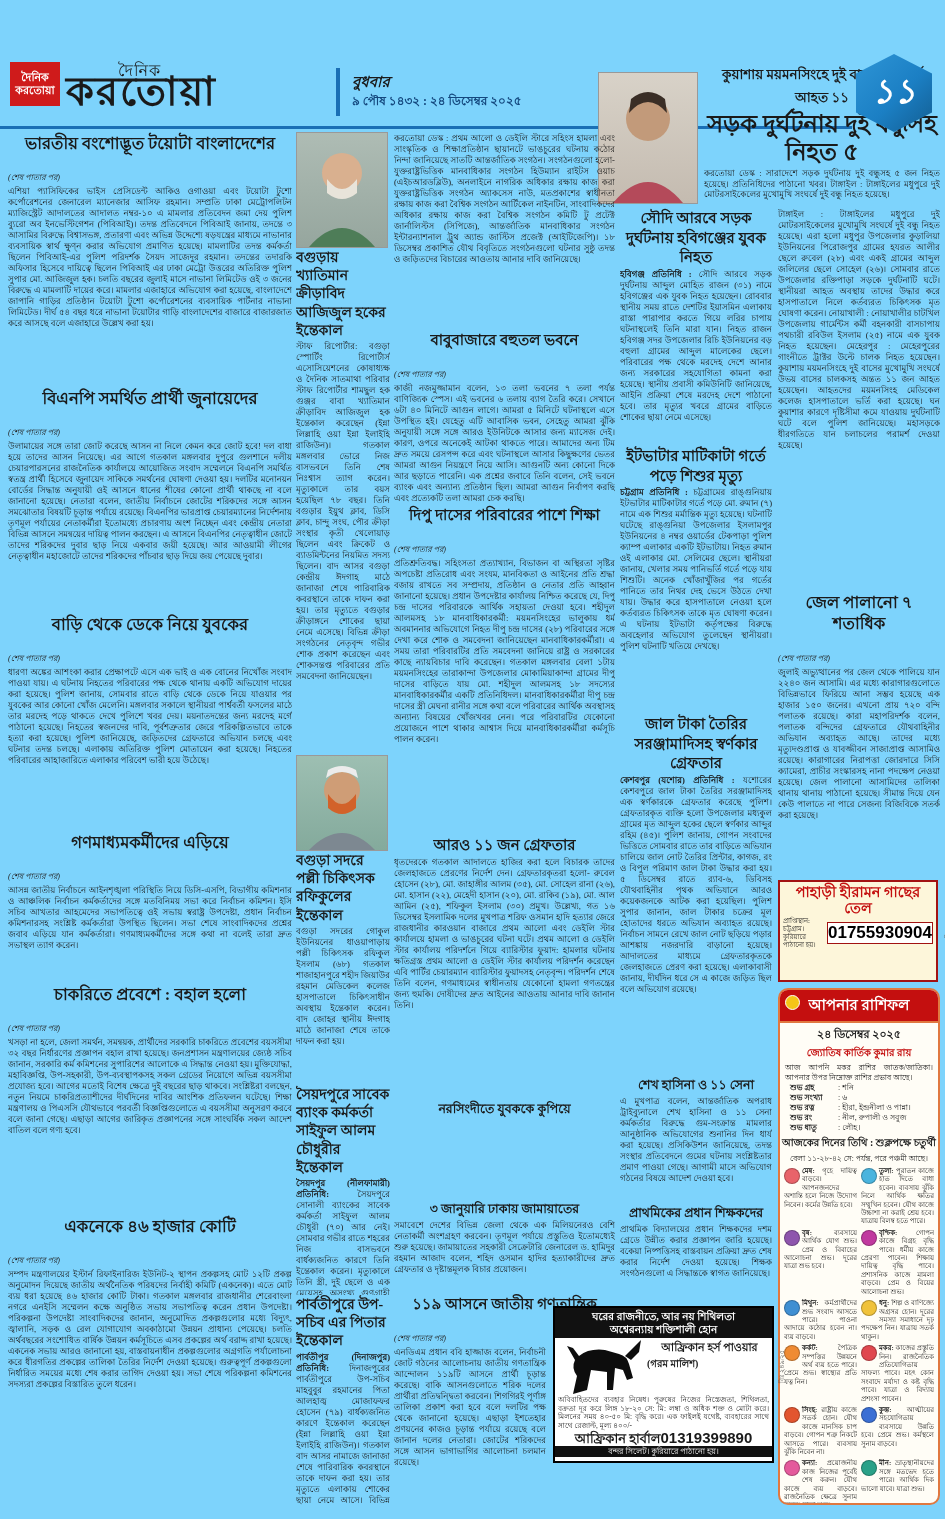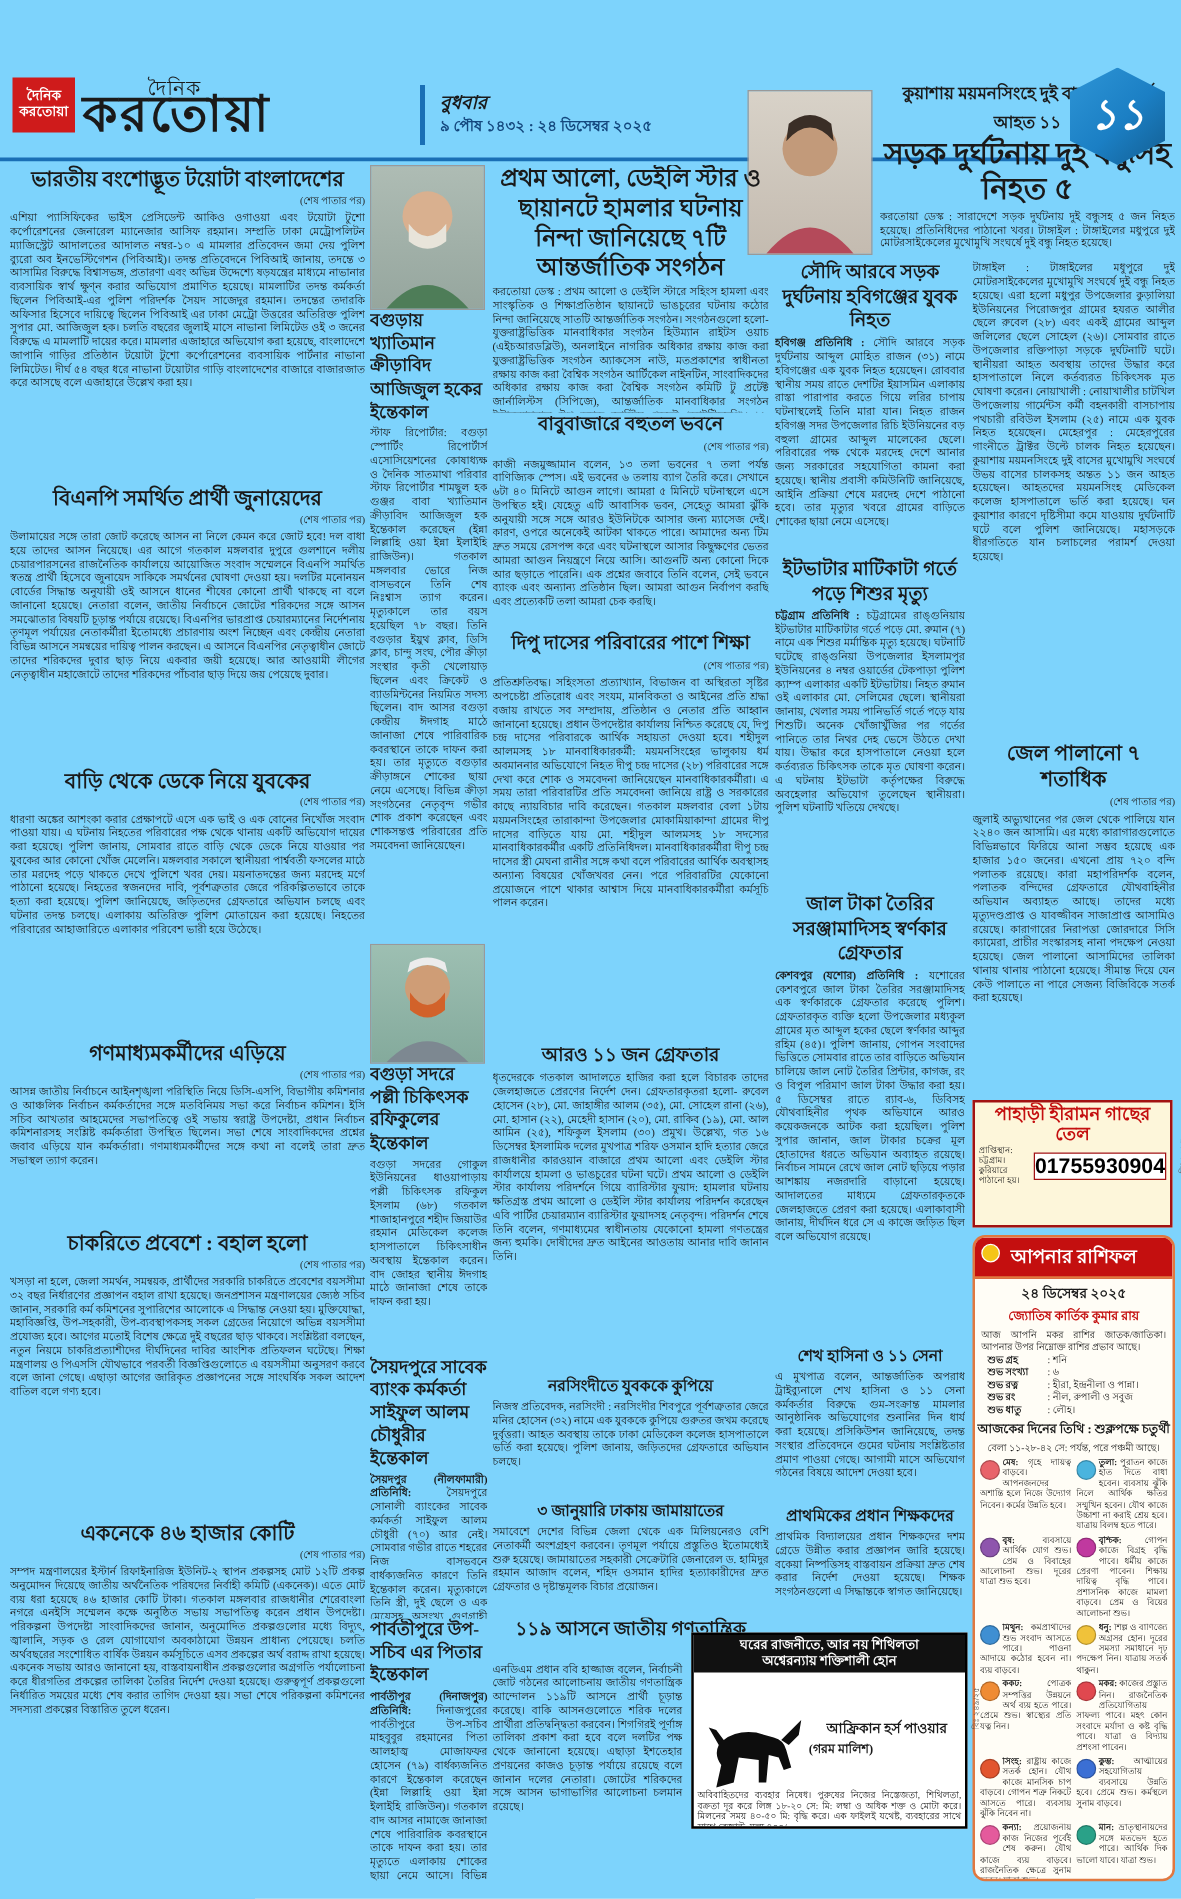--- a/index.html
+++ b/index.html
@@ -26,36 +26,36 @@
   #c1{left:8px;width:284px;height:1373px;}
   #c2{left:296px;width:94px;height:1373px;}
   #c3{left:394px;width:221px;height:1373px;}
   #c4{left:620px;top:208px;width:152px;height:1096px;}
   #c5{left:778px;top:208px;width:162px;height:672px;}
   .a{overflow:hidden;box-sizing:border-box;padding-bottom:3px;}
   .h17{font-size:16.5px;font-weight:bold;text-align:center;margin:1px 0 0;line-height:1.3;}
   .h14{font-size:14px;font-weight:bold;text-align:left;margin:1px 0 0;line-height:1.3;}
   .h15{font-size:15px;font-weight:bold;text-align:center;margin:1px 0 0;line-height:1.3;}
   .h12{font-size:12.5px;font-weight:bold;text-align:center;margin:2px 0;line-height:1.25;}
-  .cont{font-size:8px;text-align:right;margin:0 0 2px;color:#222;}
+  .cont{font-size:8px;text-align:left;margin:17px 0 2px;color:#222;font-style:italic;}
   .bd{font-size:8.6px;line-height:11px;text-align:justify;margin:1px 0 0;overflow:hidden;}
   .dl{font-weight:bold;}
   
   .photo{position:relative;overflow:hidden;border:1px solid #999;box-sizing:border-box;}
   
   #topstory{position:absolute;left:598px;top:62px;width:347px;height:144px;}
   #ts-right{position:absolute;left:106px;top:0;width:236px;height:144px;}
   #ts-kicker{font-size:13.5px;font-weight:bold;text-align:center;margin:2px 0 1px;}
   #ts-head{font-size:24px;font-weight:bold;text-align:center;margin:0;line-height:1.15;}
   #ts-lead{font-size:8.6px;line-height:10.5px;text-align:justify;margin:2px 0 0;overflow:hidden;height:42px;}
   
   #horse-ad{position:absolute;left:553px;top:1306px;width:221px;height:157px;border:2px solid #000;
             box-sizing:border-box;background:#fff;overflow:hidden;}
   #ha-head{background:#111;color:#fff;font-size:10.5px;font-weight:bold;text-align:center;line-height:13px;padding:2px 1px;}
-  #ha-mid{display:flex;margin-top:36px;}
+  #ha-mid{display:flex;}
   #ha-img{width:92px;height:58px;flex:none;}
   #ha-prod{font-size:11px;font-weight:bold;text-align:center;line-height:13px;margin-top:3px;}
   #ha-body{font-size:7.3px;line-height:8.6px;text-align:justify;padding:0 3px;}
   #ha-phone{font-size:13px;font-weight:bold;text-align:center;line-height:15px;}
   #ha-phone b{font-size:15px;}
   #ha-foot{background:#111;color:#fff;font-size:8px;text-align:center;line-height:11px;}
   
   #oil-ad{position:absolute;left:778px;top:880px;width:160px;height:102px;border:2px solid #a21212;
           box-sizing:border-box;background:#fdf6da;overflow:hidden;padding:2px 3px;}
   #oa-title{color:#c40f0f;font-size:14.5px;font-weight:bold;text-align:center;line-height:16px;}
@@ -181,40 +181,38 @@
       <p class="bd"><span class="dl">সৈয়দপুর (নীলফামারী) প্রতিনিধি: </span><span>সৈয়দপুরে সোনালী ব্যাংকের সাবেক কর্মকর্তা সাইফুল আলম চৌধুরী (৭০) আর নেই। সোমবার গভীর রাতে শহরের নিজ বাসভবনে বার্ধক্যজনিত কারণে তিনি ইন্তেকাল করেন। মৃত্যুকালে তিনি স্ত্রী, দুই ছেলে ও এক মেয়েসহ অসংখ্য গুণগ্রাহী রেখে গেছেন। মঙ্গলবার বাদ জোহর জানাজা শেষে পৌর কবরস্থানে তাকে দাফন করা হয়।</span></p>
     </article>
     <article class="a" style="height:210px">
       <h3 class="h14">পার্বতীপুরে উপ-সচিব এর পিতার ইন্তেকাল</h3>
       <p class="bd"><span class="dl">পার্বতীপুর (দিনাজপুর) প্রতিনিধি: </span><span>দিনাজপুরের পার্বতীপুরে উপ-সচিব মাহবুবুর রহমানের পিতা আলহাজ্ব মোজাফফর হোসেন (৭৯) বার্ধক্যজনিত কারণে ইন্তেকাল করেছেন (ইন্না লিল্লাহি ওয়া ইন্না ইলাইহি রাজিউন)। গতকাল বাদ আসর নামাজে জানাজা শেষে পারিবারিক কবরস্থানে তাকে দাফন করা হয়। তার মৃত্যুতে এলাকায় শোকের ছায়া নেমে আসে। বিভিন্ন সামাজিক সংগঠনের নেতৃবৃন্দ শোক প্রকাশ করেছেন।</span></p>
     </article>
   </div>
 
   <div id="c3" class="col">
     <article class="a" style="height:198px">
-      <h2 style="font-size:19px;font-weight:bold;text-align:center;margin:0;line-height:1.25;">প্রথম আলো, ডেইলি স্টার ও ছায়ানটে হামলার ঘটনায় নিন্দা জানিয়েছে ৭টি আন্তর্জাতিক সংগঠন</h2>
       <p class="bd">করতোয়া ডেস্ক : প্রথম আলো ও ডেইলি স্টারে সহিংস হামলা এবং সাংস্কৃতিক ও শিক্ষাপ্রতিষ্ঠান ছায়ানটে ভাঙচুরের ঘটনায় কঠোর নিন্দা জানিয়েছে সাতটি আন্তর্জাতিক সংগঠন। সংগঠনগুলো হলো- যুক্তরাষ্ট্রভিত্তিক মানবাধিকার সংগঠন হিউম্যান রাইটস ওয়াচ (এইচআরডব্লিউ), অনলাইনে নাগরিক অধিকার রক্ষায় কাজ করা যুক্তরাষ্ট্রভিত্তিক সংগঠন অ্যাকসেস নাউ, মতপ্রকাশের স্বাধীনতা রক্ষায় কাজ করা বৈশ্বিক সংগঠন আর্টিকেল নাইনটিন, সাংবাদিকদের অধিকার রক্ষায় কাজ করা বৈশ্বিক সংগঠন কমিটি টু প্রটেক্ট জার্নালিস্টস (সিপিজে), আন্তর্জাতিক মানবাধিকার সংগঠন ইন্টারন্যাশনাল ট্রুথ অ্যান্ড জাস্টিস প্রজেক্ট (আইটিজেপি)। ১৮ ডিসেম্বর প্রকাশিত যৌথ বিবৃতিতে সংগঠনগুলো ঘটনার সুষ্ঠু তদন্ত ও জড়িতদের বিচারের আওতায় আনার দাবি জানিয়েছে।</p>
     </article>
     <article class="a" style="height:175px">
       <h3 class="h15">বাবুবাজারে বহুতল ভবনে</h3>
       <div class="cont">(শেষ পাতার পর)</div>
       <p class="bd">কাজী নজমুজ্জামান বলেন, ১৩ তলা ভবনের ৭ তলা পর্যন্ত বাণিজ্যিক স্পেস। এই ভবনের ৬ তলায় ব্যাগ তৈরি করে। সেখানে ৬টা ৪০ মিনিটে আগুন লাগে। আমরা ৫ মিনিটে ঘটনাস্থলে এসে উপস্থিত হই। যেহেতু এটি আবাসিক ভবন, সেহেতু আমরা ঝুঁকি অনুযায়ী সঙ্গে সঙ্গে আরও ইউনিটকে আসার জন্য ম্যাসেজ দেই। কারণ, ওপরে অনেকেই আটকা থাকতে পারে। আমাদের অন্য টিম দ্রুত সময়ে রেসপন্স করে এবং ঘটনাস্থলে আসার কিছুক্ষণের ভেতর আমরা আগুন নিয়ন্ত্রণে নিয়ে আসি। আগুনটি অন্য কোনো দিকে আর ছড়াতে পারেনি। এক প্রশ্নের জবাবে তিনি বলেন, সেই ভবনে ব্যাংক এবং অন্যান্য প্রতিষ্ঠান ছিল। আমরা আগুন নির্বাপণ করছি এবং প্রত্যেকটি তলা আমরা চেক করছি।</p>
     </article>
     <article class="a" style="height:330px">
       <h3 class="h15">দিপু দাসের পরিবারের পাশে শিক্ষা</h3>
       <div class="cont">(শেষ পাতার পর)</div>
       <p class="bd">প্রতিশ্রুতিবদ্ধ। সহিংসতা প্রত্যাখ্যান, বিভাজন বা অস্থিরতা সৃষ্টির অপচেষ্টা প্রতিরোধ এবং সংযম, মানবিকতা ও আইনের প্রতি শ্রদ্ধা বজায় রাখতে সব সম্প্রদায়, প্রতিষ্ঠান ও নেতার প্রতি আহ্বান জানানো হয়েছে। প্রধান উপদেষ্টার কার্যালয় নিশ্চিত করেছে যে, দিপু চন্দ্র দাসের পরিবারকে আর্থিক সহায়তা দেওয়া হবে। শহীদুল আলমসহ ১৮ মানবাধিকারকর্মী: ময়মনসিংহের ভালুকায় ধর্ম অবমাননার অভিযোগে নিহত দীপু চন্দ্র দাসের (২৮) পরিবারের সঙ্গে দেখা করে শোক ও সমবেদনা জানিয়েছেন মানবাধিকারকর্মীরা। এ সময় তারা পরিবারটির প্রতি সমবেদনা জানিয়ে রাষ্ট্র ও সরকারের কাছে ন্যায়বিচার দাবি করেছেন। গতকাল মঙ্গলবার বেলা ১টায় ময়মনসিংহের তারাকান্দা উপজেলার মোকামিয়াকান্দা গ্রামের দীপু দাসের বাড়িতে যায় মো. শহীদুল আলমসহ ১৮ সদস্যের মানবাধিকারকর্মীর একটি প্রতিনিধিদল। মানবাধিকারকর্মীরা দীপু চন্দ্র দাসের স্ত্রী মেঘনা রানীর সঙ্গে কথা বলে পরিবারের আর্থিক অবস্থাসহ অন্যান্য বিষয়ের খোঁজখবর নেন। পরে পরিবারটির যেকোনো প্রয়োজনে পাশে থাকার আশ্বাস দিয়ে মানবাধিকারকর্মীরা কর্মসূচি পালন করেন।</p>
     </article>
     <article class="a" style="height:265px">
       <h3 class="h15">আরও ১১ জন গ্রেফতার</h3>
       <p class="bd">ধৃতদেরকে গতকাল আদালতে হাজির করা হলে বিচারক তাদের জেলহাজতে প্রেরণের নির্দেশ দেন। গ্রেফতারকৃতরা হলো- রুবেল হোসেন (২৮), মো. জাহাঙ্গীর আলম (৩৫), মো. সোহেল রানা (২৬), মো. হাসান (২২), মেহেদী হাসান (২০), মো. রাকিব (১৯), মো. আল আমিন (২৫), শফিকুল ইসলাম (৩০) প্রমুখ। উল্লেখ্য, গত ১৬ ডিসেম্বর ইসলামিক দলের মুখপাত্র শরিফ ওসমান হাদি হত্যার জেরে রাজধানীর কারওয়ান বাজারে প্রথম আলো এবং ডেইলি স্টার কার্যালয়ে হামলা ও ভাঙচুরের ঘটনা ঘটে। প্রথম আলো ও ডেইলি স্টার কার্যালয় পরিদর্শনে গিয়ে ব্যারিস্টার ফুয়াদ: হামলার ঘটনায় ক্ষতিগ্রস্ত প্রথম আলো ও ডেইলি স্টার কার্যালয় পরিদর্শন করেছেন এবি পার্টির চেয়ারম্যান ব্যারিস্টার ফুয়াদসহ নেতৃবৃন্দ। পরিদর্শন শেষে তিনি বলেন, গণমাধ্যমের স্বাধীনতায় যেকোনো হামলা গণতন্ত্রের জন্য হুমকি। দোষীদের দ্রুত আইনের আওতায় আনার দাবি জানান তিনি।</p>
     </article>
     <article class="a" style="height:100px">
       <h3 class="h12">নরসিংদীতে যুবককে কুপিয়ে</h3>
-      <p class="bd">নিজস্ব প্রতিবেদক, নরসিংদী : নরসিংদীর শিবপুরে পূর্বশত্রুতার জেরে মনির হোসেন (৩২) নামে এক যুবককে কুপিয়ে গুরুতর জখম করেছে দুর্বৃত্তরা। আহত অবস্থায় তাকে ঢাকা মেডিকেল কলেজ হাসপাতালে ভর্তি করা হয়েছে। পুলিশ জানায়, জড়িতদের গ্রেফতারে অভিযান চলছে।</p>
     </article>
     <article class="a" style="height:94px">
       <h3 class="h12">৩ জানুয়ারি ঢাকায় জামায়াতের</h3>
       <p class="bd">সমাবেশে দেশের বিভিন্ন জেলা থেকে এক মিলিয়নেরও বেশি নেতাকর্মী অংশগ্রহণ করবেন। তৃণমূল পর্যায়ে প্রস্তুতিও ইতোমধ্যেই শুরু হয়েছে। জামায়াতের সহকারী সেক্রেটারি জেনারেল ড. হামিদুর রহমান আজাদ বলেন, শহিদ ওসমান হাদির হত্যাকারীদের দ্রুত গ্রেফতার ও দৃষ্টান্তমূলক বিচার প্রয়োজন।</p>
     </article>
     <article class="a" style="height:208px">
       <h3 class="h15">১১৯ আসনে জাতীয় গণতান্ত্রিক</h3>
       <div class="cont">(শেষ পাতার পর)</div>
       <p class="bd" style="width:152px">এনডিএম প্রধান ববি হাজ্জাজ বলেন, নির্বাচনী জোট গঠনের আলোচনায় জাতীয় গণতান্ত্রিক আন্দোলন ১১৯টি আসনে প্রার্থী চূড়ান্ত করেছে। বাকি আসনগুলোতে শরিক দলের প্রার্থীরা প্রতিদ্বন্দ্বিতা করবেন। শিগগিরই পূর্ণাঙ্গ তালিকা প্রকাশ করা হবে বলে দলটির পক্ষ থেকে জানানো হয়েছে। এছাড়া ইশতেহার প্রণয়নের কাজও চূড়ান্ত পর্যায়ে রয়েছে বলে জানান দলের নেতারা। জোটের শরিকদের সঙ্গে আসন ভাগাভাগির আলোচনা চলমান রয়েছে।</p>
     </article>

